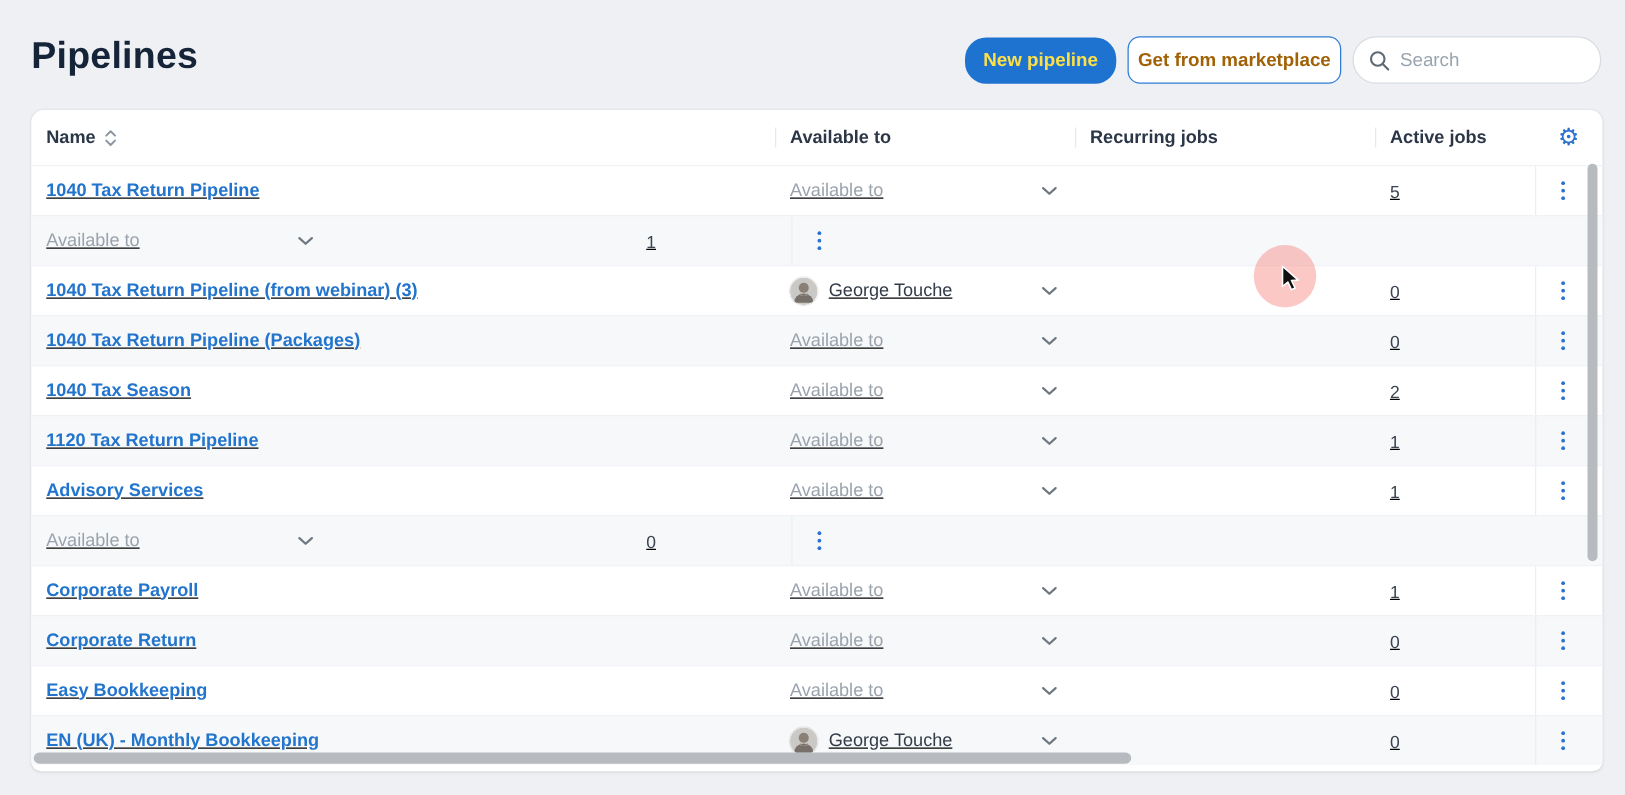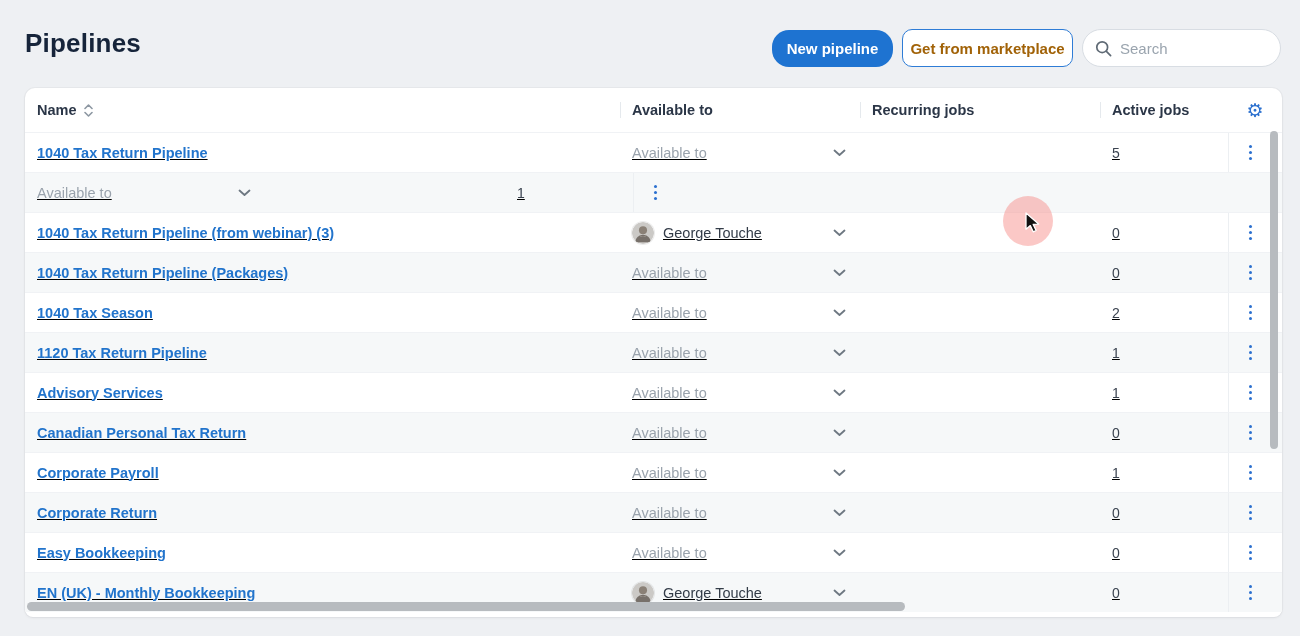--- a/index.html
+++ b/index.html
@@ -7,30 +7,30 @@
   body {
     background: #eef0f3;
     font-family: "Liberation Sans", "DejaVu Sans", sans-serif;
     position: relative;
   }
   .page { position: absolute; inset: 0; }
 
   
   .page-title {
     position: absolute; left: 25px; top: 28px;
-    font-size: 26px; font-weight: 800; color: #16243a; letter-spacing: .2px;
+    font-size: 30px; font-weight: 800; color: #16243a; letter-spacing: .2px;
   }
   .btn {
     position: absolute; display: flex; align-items: center; justify-content: center;
     font-size: 15px; font-weight: 700; cursor: pointer;
     font-family: "Liberation Sans", "DejaVu Sans", sans-serif;
   }
   .btn-primary {
     left: 772px; top: 30px; width: 121px; height: 37px;
-    background: #1e73d1; color: #ffffff; border: none; border-radius: 17px;
+    background: #1e73d1; color: #fde047; border: none; border-radius: 17px;
   }
   .btn-outline {
     left: 902px; top: 29px; width: 171px; height: 38px;
     background: #ffffff; color: #a16207; border: 1.5px solid #2e7cd6; border-radius: 10px;
   }
   .search-box {
     position: absolute; left: 1082px; top: 29px; width: 199px; height: 38px;
     background: #ffffff; border: 1px solid #d8dde3; border-radius: 19px;
     display: flex; align-items: center; padding: 0 10px 0 12px;
   }
@@ -332,23 +332,20 @@
     </div>
     <div class="cell c-actions">
       <span class="kebab">
               <i></i>
               <i></i>
               <i></i>
             </span>
     </div>
   </div>
         <div class="row alt">
-    <div class="cell c-name">
-      <a class="pipeline-link">Canadian Personal Tax Return</a>
-    </div>
     <div class="cell c-avail">
 
       <span class="avail-text">Available to</span>
       <svg class="chev" width="13" height="8" viewBox="0 0 13 8">
         <polyline points="1.5,1.5 6.5,6 11.5,1.5" fill="none" stroke="#6e7882" stroke-width="1.8" stroke-linecap="round" stroke-linejoin="round"></polyline>
       </svg>
     </div>
     <div class="cell c-rec">
       <span></span>
     </div>

